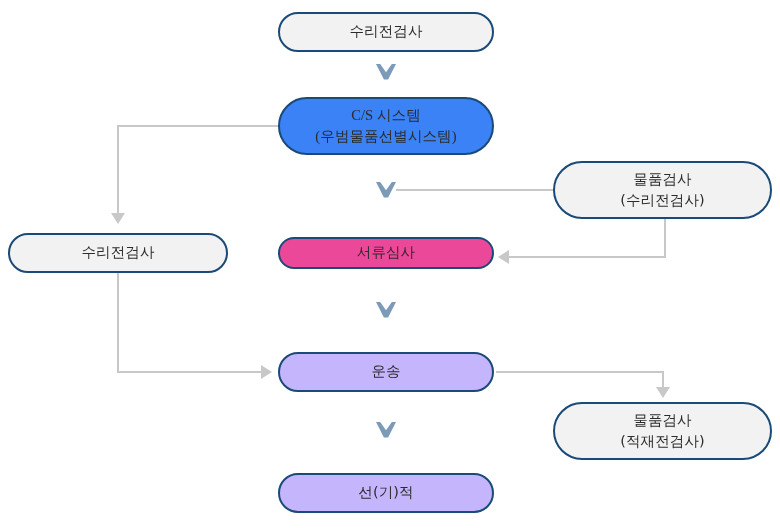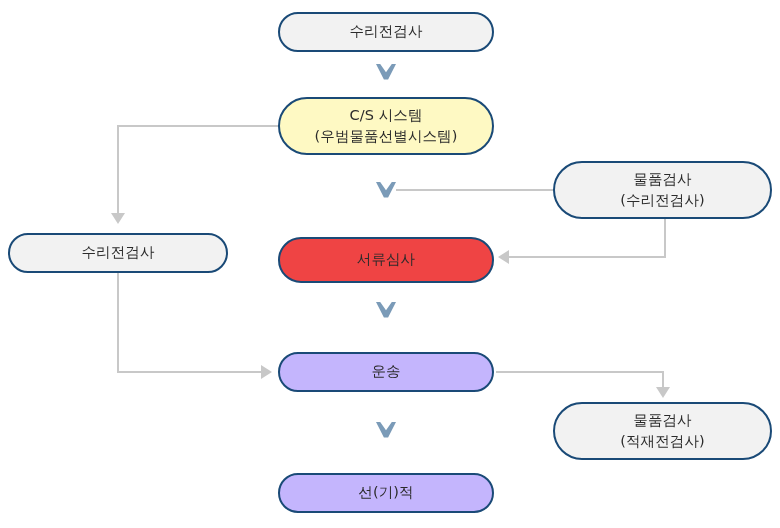--- a/index.html
+++ b/index.html
@@ -75,32 +75,32 @@
       <g>
         <path d="M 496 372 L 663 372 L 663 388" fill="none" stroke="#c8c8c8" stroke-width="2" stroke-linecap="butt" stroke-linejoin="miter"></path>
         <polygon points="656,387 670,387 663,398" fill="#c8c8c8"></polygon>
       </g>
     </svg>
 
   <div id="nodes">
       <div class="node" style="left: 278px; top: 12px; width: 216px; height: 40px; border-color: rgb(26, 74, 119); background: rgb(242, 242, 242); color: rgb(43, 43, 43);">
         <span class="label">수리전검사</span>
       </div>
-      <div class="node" style="left: 278px; top: 97px; width: 216px; height: 58px; border-color: rgb(26, 74, 119); background: #fef9c3; color: rgb(43, 43, 43);">
+      <div class="node" style="left: 278px; top: 97px; width: 216px; height: 58px; border-color: rgb(26, 74, 119); background: #3b82f6; color: rgb(43, 43, 43); font-family: Liberation Serif, serif;">
         <span class="label">C/S 시스템
 (우범물품선별시스템)</span>
       </div>
       <div class="node" style="left: 553px; top: 161px; width: 219px; height: 58px; border-color: rgb(26, 74, 119); background: rgb(242, 242, 242); color: rgb(43, 43, 43);">
         <span class="label">물품검사
 (수리전검사)</span>
       </div>
       <div class="node" style="left: 8px; top: 233px; width: 220px; height: 40px; border-color: rgb(26, 74, 119); background: rgb(242, 242, 242); color: rgb(43, 43, 43);">
         <span class="label">수리전검사</span>
       </div>
-      <div class="node" style="left: 278px; top: 237px; width: 216px; height: 46px; border-color: rgb(26, 74, 119); background: #ef4444; color: rgb(43, 43, 43);">
+      <div class="node" style="left: 278px; top: 237px; width: 216px; height: 32px; border-color: rgb(26, 74, 119); background: #ec4899; color: rgb(43, 43, 43);">
         <span class="label">서류심사</span>
       </div>
       <div class="node" style="left: 278px; top: 352px; width: 216px; height: 40px; border-color: rgb(26, 74, 119); background: #c4b5fd; color: rgb(43, 43, 43);">
         <span class="label">운송</span>
       </div>
       <div class="node" style="left: 553px; top: 402px; width: 219px; height: 58px; border-color: rgb(26, 74, 119); background: rgb(242, 242, 242); color: rgb(43, 43, 43);">
         <span class="label">물품검사
 (적재전검사)</span>
       </div>
       <div class="node" style="left: 278px; top: 473px; width: 216px; height: 40px; border-color: rgb(26, 74, 119); background: #c4b5fd; color: rgb(43, 43, 43);">

